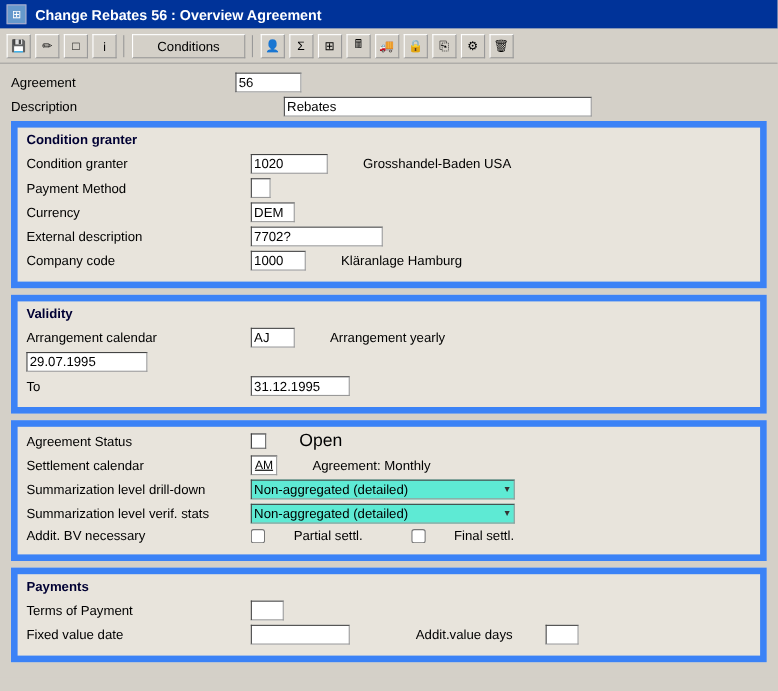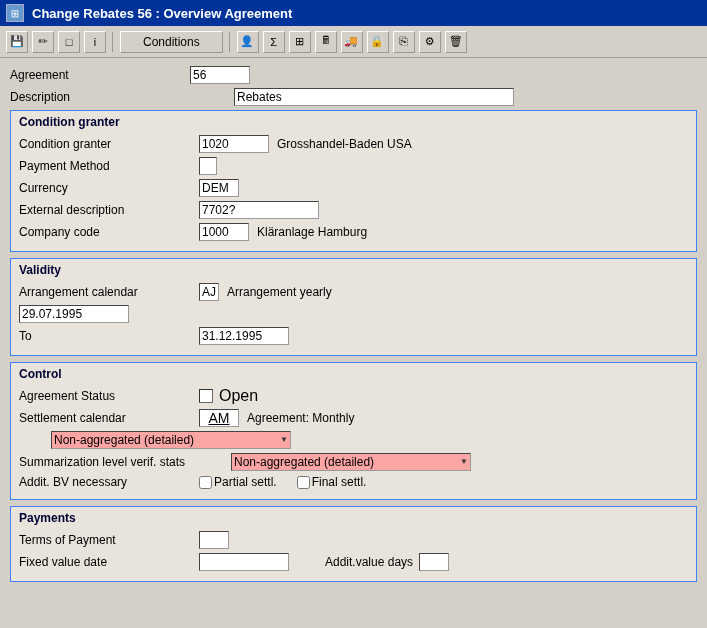--- a/index.html
+++ b/index.html
@@ -64,41 +64,42 @@
       height: 22px;
     }
     .main-content {
       padding: 8px 10px;
       background: #d4d0c8;
     }
     .form-row {
       display: flex;
       align-items: center;
       margin-bottom: 4px;
+      gap: 24px;
     }
     .form-label {
       width: 180px;
       font-size: 12px;
       color: #000;
     }
     .form-input {
       height: 18px;
       border: 1px solid #999;
       border-top-color: #444;
       border-left-color: #444;
       background: white;
       font-size: 12px;
       padding: 0 2px;
       font-family: Arial, sans-serif;
     }
     .form-input-sm { width: 60px; }
     .form-input-xl { width: 340px; margin-left: 44px; }
     .form-text { font-size: 12px; margin-left: 8px; }
     .section {
-      border: 1px solid #3b82f6;
+      border: 6px solid #3b82f6;
       background: #e8e4dc;
       margin-bottom: 6px;
       padding: 4px 24px 6px 8px;
     }
     .section-title {
       font-size: 12px;
       font-weight: bold;
       color: #000033;
       margin-bottom: 4px;
       padding-bottom: 2px;
@@ -110,49 +111,48 @@
       border-top-color: #333;
       border-left-color: #333;
       background: white;
       display: inline-block;
     }
     .select-input {
       height: 18px;
       border: 1px solid #999;
       border-top-color: #444;
       border-left-color: #444;
-      background: #fca5a5;
+      background: #5eead4;
       font-size: 12px;
       padding: 0 2px;
       font-family: Arial, sans-serif;
       appearance: none;
-      margin-left: 32px;
       -webkit-appearance: none;
     }
     .select-wrapper {
       position: relative;
       display: inline-block;
     }
     .select-wrapper::after {
       content: '▼';
       font-size: 8px;
       position: absolute;
       right: 3px;
       top: 4px;
       pointer-events: none;
       color: #333;
     }
     .am-box {
-      width: 40px;
+      width: 24px;
       height: 18px;
       border: 1px solid #999;
       border-top-color: #444;
       border-left-color: #444;
       background: white;
-      font-size: 14px;
+      font-size: 11px;
       display: inline-flex;
       align-items: center;
       justify-content: center;
       font-family: Arial, sans-serif;
       text-decoration: underline;
     }
     .open-text { font-size: 16px; margin-left: 6px; }
   </style>
 </head>
 <body>
@@ -243,46 +243,46 @@
       <input class="form-input" value="1000" style="width: 50px;">
       <span class="form-text">Kläranlage Hamburg</span>
     </div>
   </div>
 
   <div class="section">
     <div class="section-title">Validity</div>
 
     <div class="form-row">
       <span class="form-label">Arrangement calendar</span>
-      <input class="form-input" value="AJ" style="width: 20px;">
+      <input class="form-input" value="AJ" style="width: 40px;">
       <span class="form-text">Arrangement yearly</span>
     </div>
     <div class="form-row">
       <input class="form-input" value="29.07.1995" style="width: 110px;">
     </div>
     <div class="form-row">
       <span class="form-label">To</span>
       <input class="form-input" value="31.12.1995" style="width: 90px;">
     </div>
   </div>
 
   <div class="section">
-    <div class="section-title">Control</div>
 
     <div class="form-row">
       <span class="form-label">Agreement Status</span>
       <span class="checkbox-input"></span>
       <span class="open-text">Open</span>
     </div>
     <div class="form-row">
       <span class="form-label">Settlement calendar</span>
       <span class="am-box">AM</span>
       <span class="form-text">Agreement: Monthly</span>
     </div>
     <div class="form-row">
+      <span class="form-label">Summarization level drill-down</span>
       <div class="select-wrapper">
         <select class="select-input" style="width:240px;">
           <option>Non-aggregated (detailed)</option>
           <option>Aggregated</option>
         </select>
       </div>
     </div>
     <div class="form-row">
       <span class="form-label">Summarization level verif. stats</span>
       <div class="select-wrapper">

